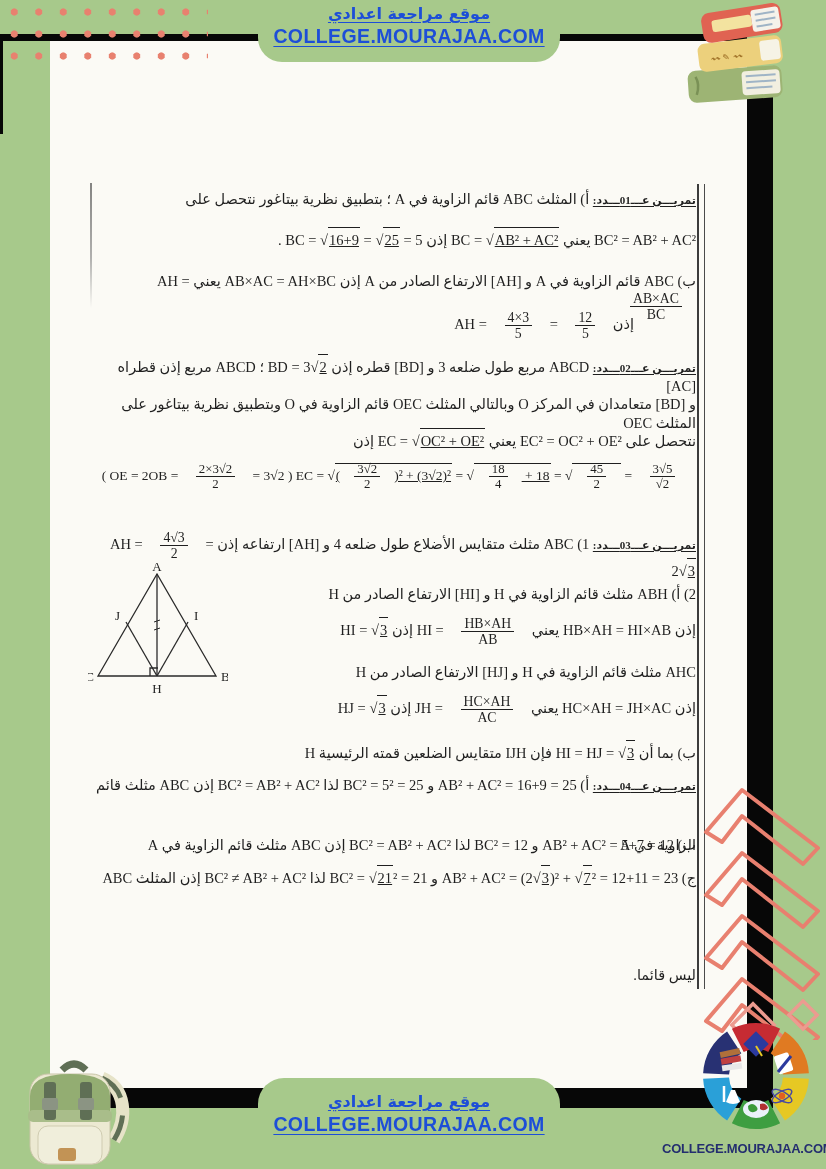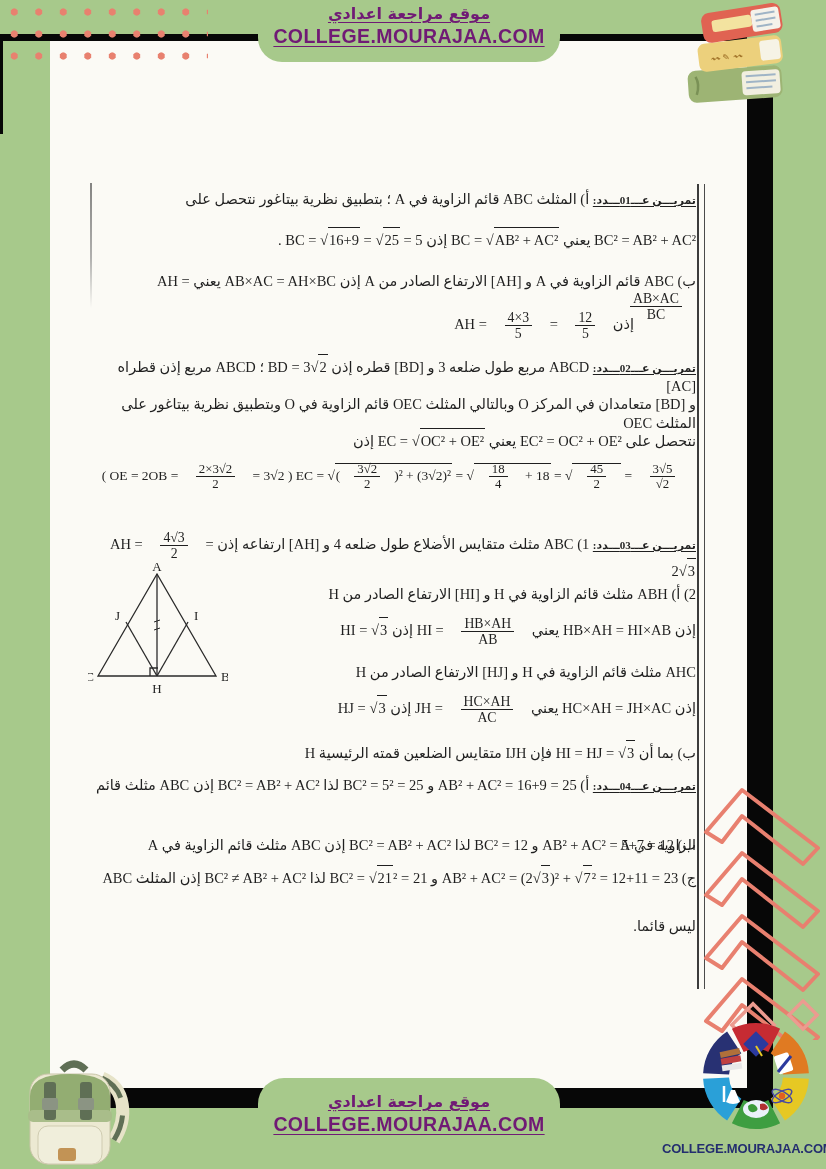--- a/index.html
+++ b/index.html
@@ -6,21 +6,21 @@
   .stage{position:relative;width:826px;height:1169px;background:#a7c98b;overflow:hidden;
          font-family:"DejaVu Sans",sans-serif;}
   
   .paper{position:absolute;left:50px;top:41px;width:697px;height:1047px;background:#fbfaf5;z-index:1;}
   .blk{position:absolute;background:#070707;}
   .blk-top{left:3px;top:34px;width:744px;height:7px;z-index:4;}
   .blk-left{left:0;top:34px;width:3px;height:100px;z-index:4;}
   .blk-right{left:747px;top:88px;width:26px;height:1022px;z-index:4;}
   .blk-bottom{left:100px;top:1088px;width:650px;height:22px;z-index:4;}
   
-  .tab{position:absolute;left:258px;width:302px;background:#a7c98b;text-align:center;color:#701a75;z-index:6;}
+  .tab{position:absolute;left:258px;width:302px;background:#a7c98b;text-align:center;color:#1d4ed8;z-index:6;}
   .tab-top{top:0;height:62px;border-radius:0 0 24px 24px;}
   .tab-bottom{top:1078px;height:91px;border-radius:26px 26px 0 0;}
   .band-bottom{position:absolute;left:0;top:1108px;width:826px;height:61px;background:#a7c98b;z-index:5;}
   .site-ar{font-weight:bold;font-size:16px;text-decoration:underline;text-underline-offset:3px;margin-top:4px;}
   .site-url{font-family:"Liberation Sans","DejaVu Sans",sans-serif;font-weight:bold;font-size:19.5px;
             letter-spacing:.4px;text-decoration:underline;text-underline-offset:3px;margin-top:2px;}
   .tab-bottom .site-ar{margin-top:14px;}
   
   .dots{position:absolute;left:0;top:0;width:208px;height:64px;z-index:7;
         background-image:radial-gradient(circle,#e8816f 3.3px,rgba(0,0,0,0) 3.9px);
@@ -41,21 +41,21 @@
   .tl{position:absolute;left:95px;width:601px;direction:rtl;text-align:right;z-index:3;
       color:#1f1f1f;font-size:14.5px;line-height:1.3;
       font-family:"Liberation Serif","DejaVu Serif","DejaVu Sans",serif;}
   .ttl{font-weight:bold;text-decoration:underline;text-underline-offset:2px;font-size:11px;}
   .ctr{text-align:center;font-size:13.5px;}
   .frac{display:inline-block;vertical-align:middle;text-align:center;direction:ltr;unicode-bidi:isolate;
         font-size:.95em;line-height:1.12;margin:0 14px;}
   .frac .nm{display:block;border-bottom:1px solid currentColor;padding:0 3px;}
   .frac .dn{display:block;padding:0 3px;}
   .sq{white-space:nowrap;direction:ltr;unicode-bidi:isolate;}
-  .sq .rad{border-top:1.2px solid currentColor;padding:4px 1px;}
+  .sq .rad{border-top:1.2px solid currentColor;padding:4px 1px;text-decoration:underline;}
   .figure{position:absolute;left:88px;top:562px;z-index:3;}
   .figure text{font-family:"Liberation Serif","DejaVu Serif",serif;font-size:13px;fill:#222;}
 </style>
 </head>
 <body>
 
 <div class="stage">
 
   <div class="paper"></div>
   <div class="blk blk-top"></div>
@@ -170,21 +170,21 @@
   </div>
   <div class="tl" style="top:836px">
     <span class="fx">الزاوية في ⁦A⁩</span>
   </div>
   <div class="tl" style="top:836px">
     <span class="fx">ب) ⁦AB² + AC² = 5+7 = 12⁩ و ⁦BC² = 12⁩ لذا ⁦BC² = AB² + AC²⁩ إذن ⁦ABC⁩ مثلث قائم الزاوية في ⁦A⁩</span>
   </div>
   <div class="tl" style="top:869px">
     <span class="fx">ج) ⁦AB² + AC² = (2<span class="sq">√<span class="rad">3</span></span>)² + <span class="sq">√<span class="rad">7</span></span>² = 12+11 = 23⁩ و ⁦BC² = <span class="sq">√<span class="rad">21</span></span>² = 21⁩ لذا ⁦BC² ≠ AB² + AC²⁩ إذن المثلث ⁦ABC⁩</span>
   </div>
-  <div class="tl" style="top:917px">
+  <div class="tl" style="top:966px">
     <span class="fx">ليس قائما.</span>
   </div>
 
   <svg class="chevrons" width="126" height="260" viewBox="0 0 126 260">
     <g stroke="#e8806f" stroke-width="4" fill="none" stroke-linejoin="round">
       <path d="M6 52 L42 10 L118 68 L103 84 L42 36 L22 62 Z"></path>
       <path transform="translate(0 63)" d="M6 52 L42 10 L118 68 L103 84 L42 36 L22 62 Z"></path>
       <path transform="translate(0 126)" d="M6 52 L42 10 L118 68 L103 84 L42 36 L22 62 Z"></path>
       <path transform="translate(0 189)" d="M6 52 L42 10 L118 68 L103 84 L42 36 L22 62 Z"></path>
     </g>

